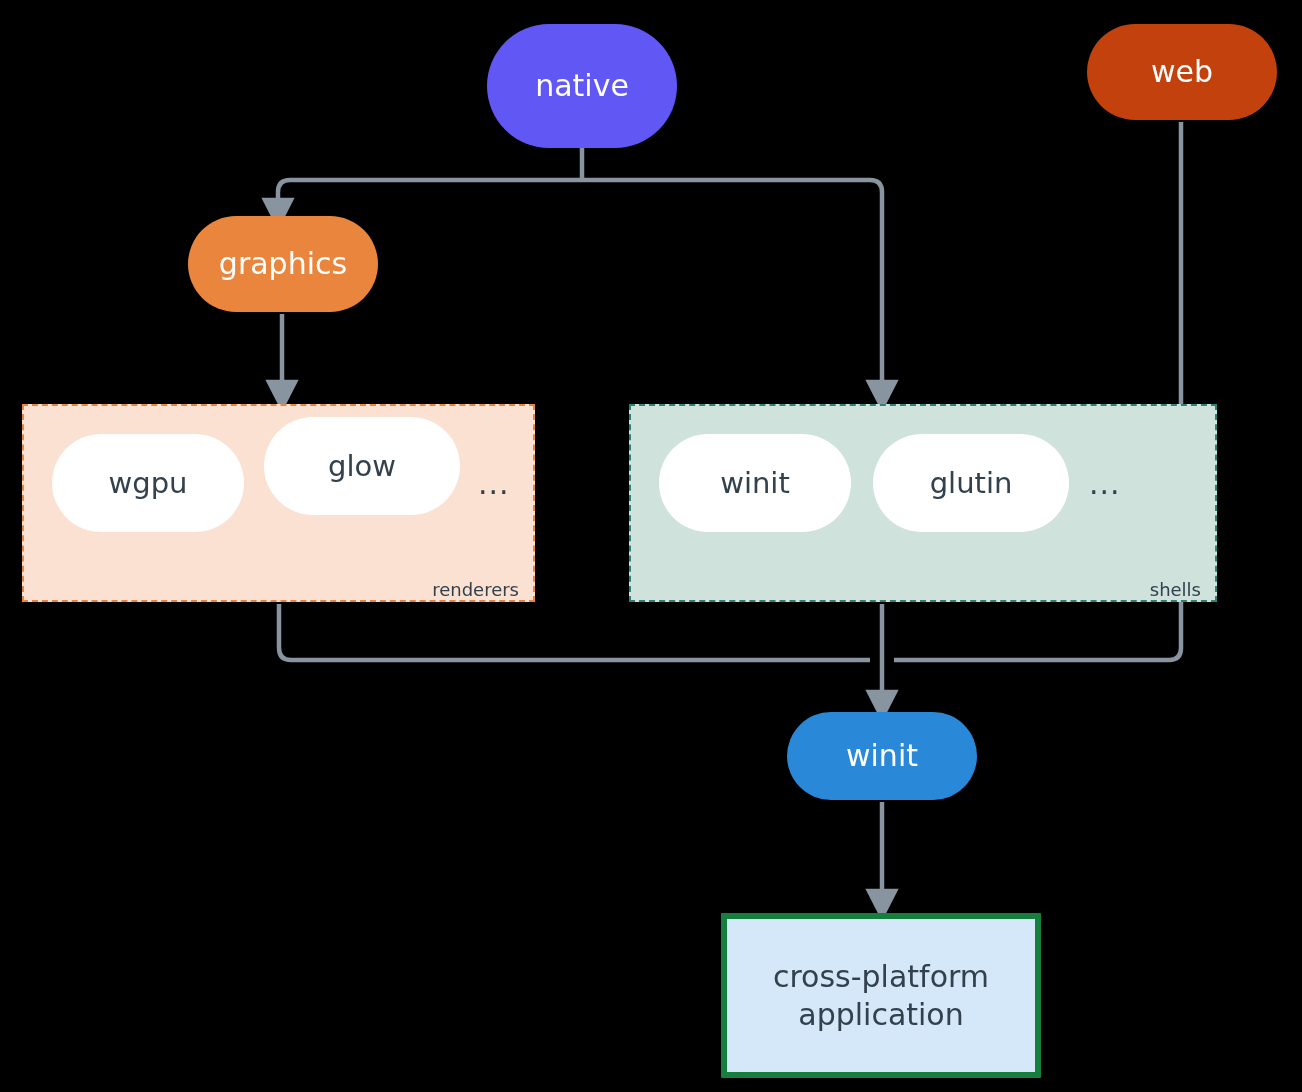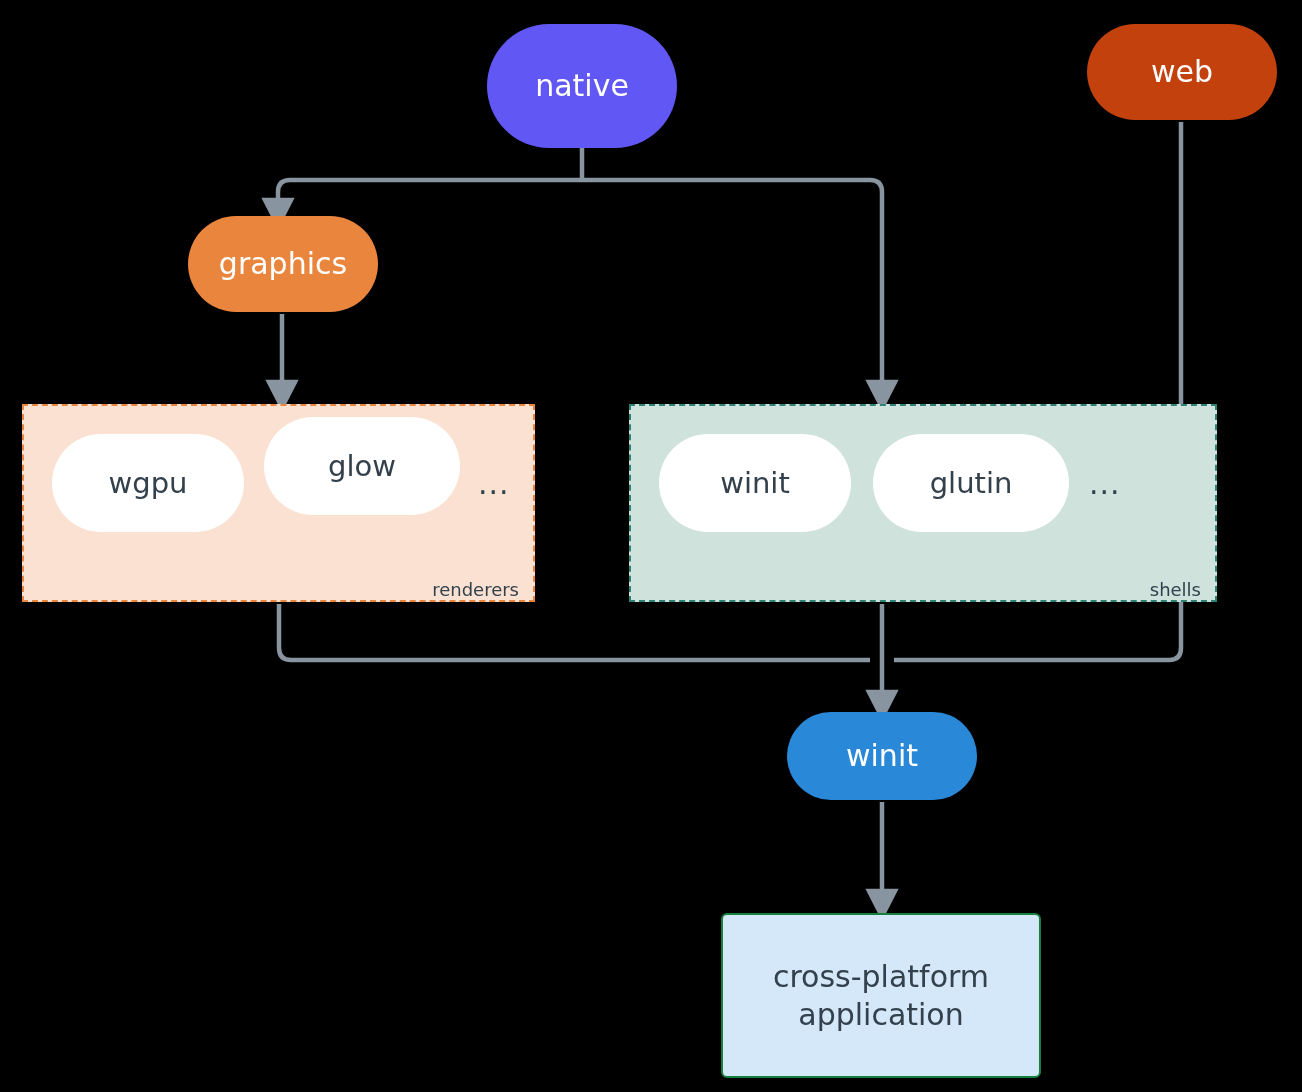--- a/index.html
+++ b/index.html
@@ -112,24 +112,24 @@
     color: #33414d;
     letter-spacing: 1px;
   }
   .ellipsis-renderers { left: 454px; }
   .ellipsis-shells    { left: 458px; }
   
   .rect-app {
     left: 721px; top: 913px;
     width: 320px; height: 165px;
     background: #d5e8f9;
-    border: 2px solid #15803d;
+    border: 6px solid #15803d;
     color: #33414d;
     font-size: 30px;
-    border-radius: 6px;
+    border-radius: 1px;
     flex-direction: column;
   }
   .rect-app span { display: block; }
 </style>
 </head>
 <body>
 
 <div id="stage">
 
   <svg id="wires" viewBox="0 0 1302 1092">

